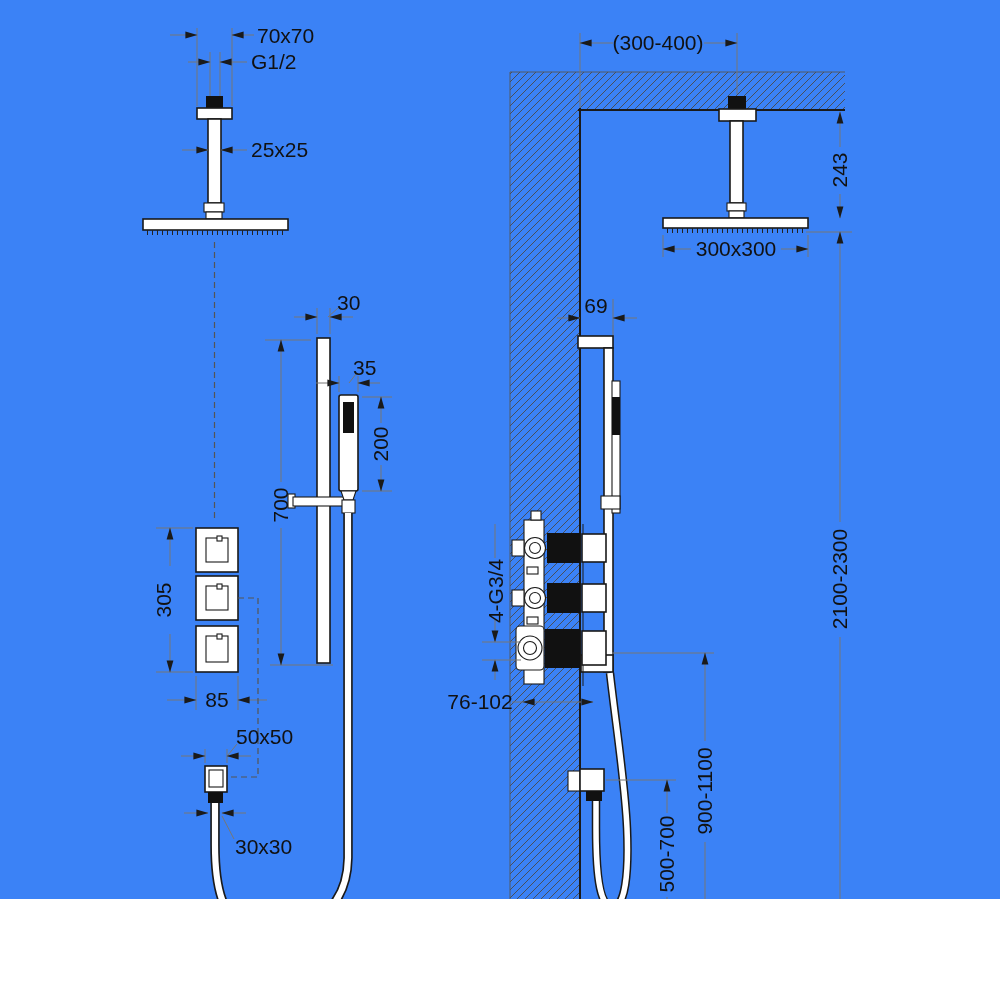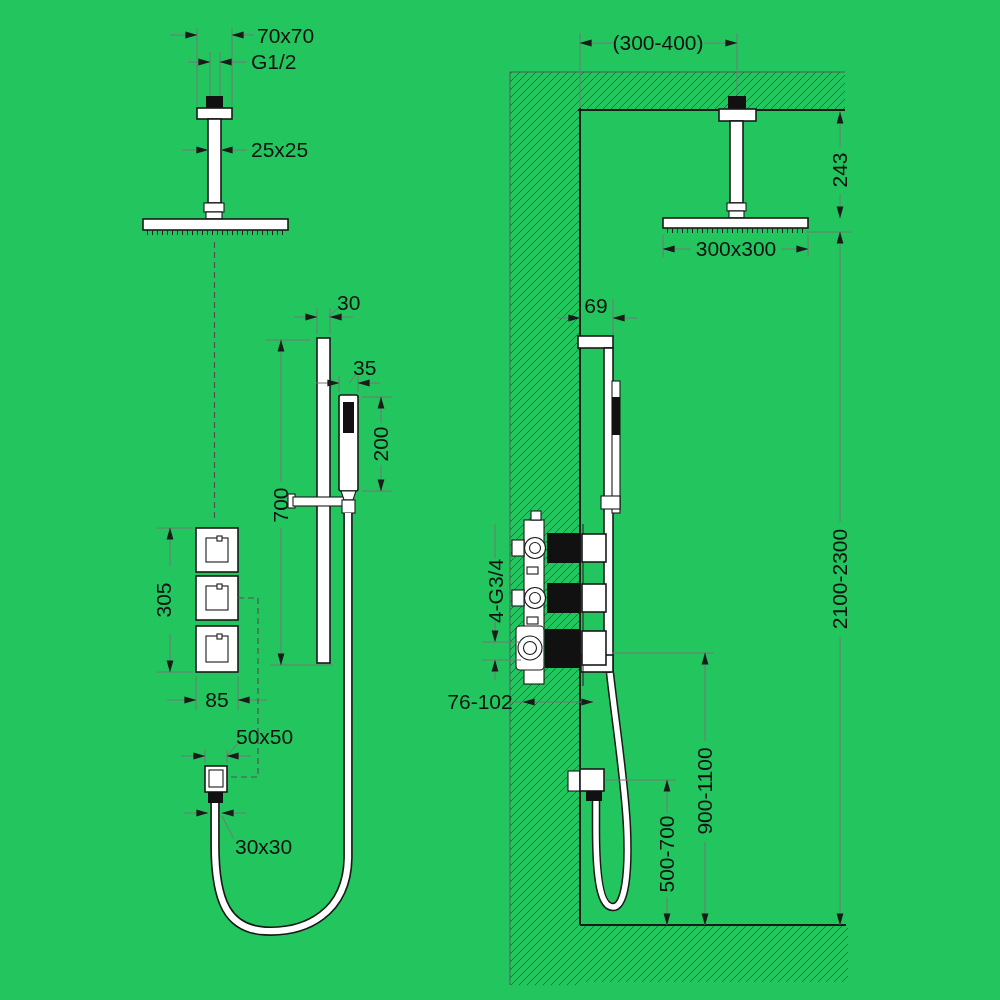--- a/index.html
+++ b/index.html
@@ -1,16 +1,16 @@
 <!DOCTYPE html>
 <html><head>
 <meta charset="utf-8">
 <style>
   html,body{margin:0;padding:0;background:#fff;}
-  .stage{width:1000px;height:1000px;background:#22c55e;}
+  .stage{width:1000px;height:899px;background:#3b82f6;}
   svg{display:block;}
   .part{fill:#fff;stroke:#1a1a1a;stroke-width:1.6;}
   .partthin{fill:#fff;stroke:#1a1a1a;stroke-width:1.1;}
   .solid{fill:#111;stroke:none;}
   .oline{stroke:#1a1a1a;stroke-width:2;fill:none;}
   .eline{stroke:#555;stroke-width:0.9;fill:none;}
   .dim{stroke:#777;stroke-width:1;fill:none;}
   .dash{stroke:#555;stroke-width:1.2;fill:none;stroke-dasharray:6 4;}
   .hoseO{fill:none;stroke:#1a1a1a;stroke-width:9.5;}
   .hoseI{fill:none;stroke:#fff;stroke-width:6.2;}

